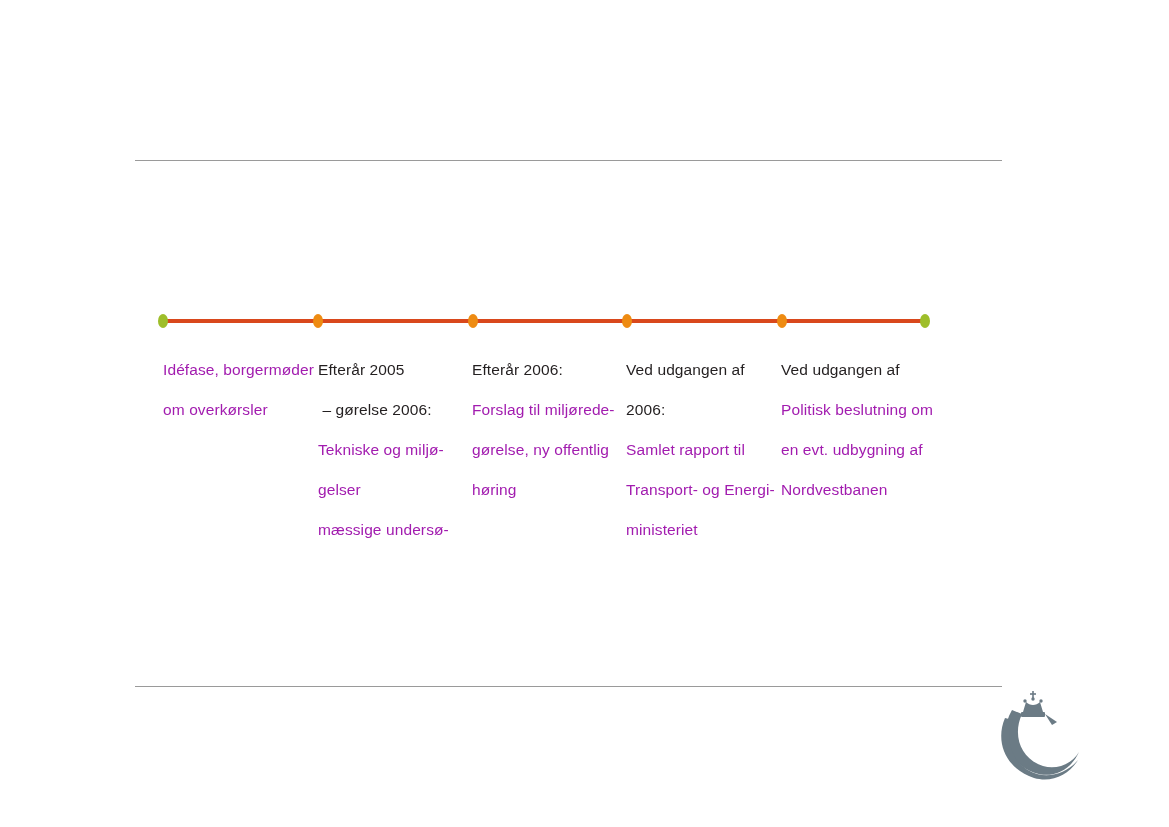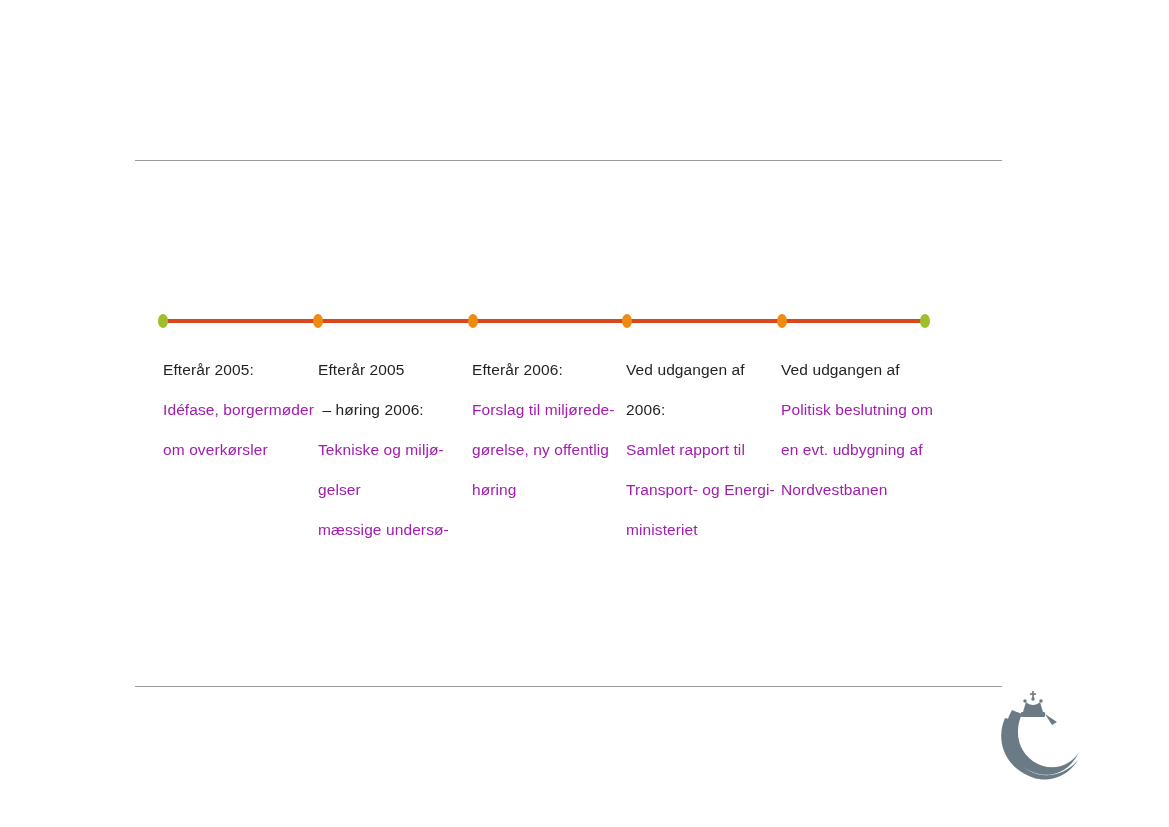--- a/index.html
+++ b/index.html
@@ -113,28 +113,27 @@
     <div class="node orange" style="left:20.3%"></div>
     <div class="node orange" style="left:40.7%"></div>
     <div class="node orange" style="left:60.9%"></div>
     <div class="node orange" style="left:81.2%"></div>
     <div class="node green" style="left:100%"></div>
   </div>
 
   <div class="columns">
 
     <div class="col col-0">
-      <span class="line dark">Efterår 2005:</span>
       <span class="line accent">Idéfase, borgermøder</span>
       <span class="line accent">om overkørsler</span>
     </div>
 
     <div class="col col-1">
       <span class="line dark">Efterår 2005</span>
-      <span class="line dark"> – høring 2006:</span>
+      <span class="line dark"> – gørelse 2006:</span>
       <span class="line accent">Tekniske og miljø-</span>
       <span class="line accent">gelser</span>
       <span class="line accent">mæssige undersø-</span>
     </div>
 
     <div class="col col-2">
       <span class="line dark">Efterår 2006:</span>
       <span class="line accent">Forslag til miljørede-</span>
       <span class="line accent">gørelse, ny offentlig</span>
       <span class="line accent">høring</span>

